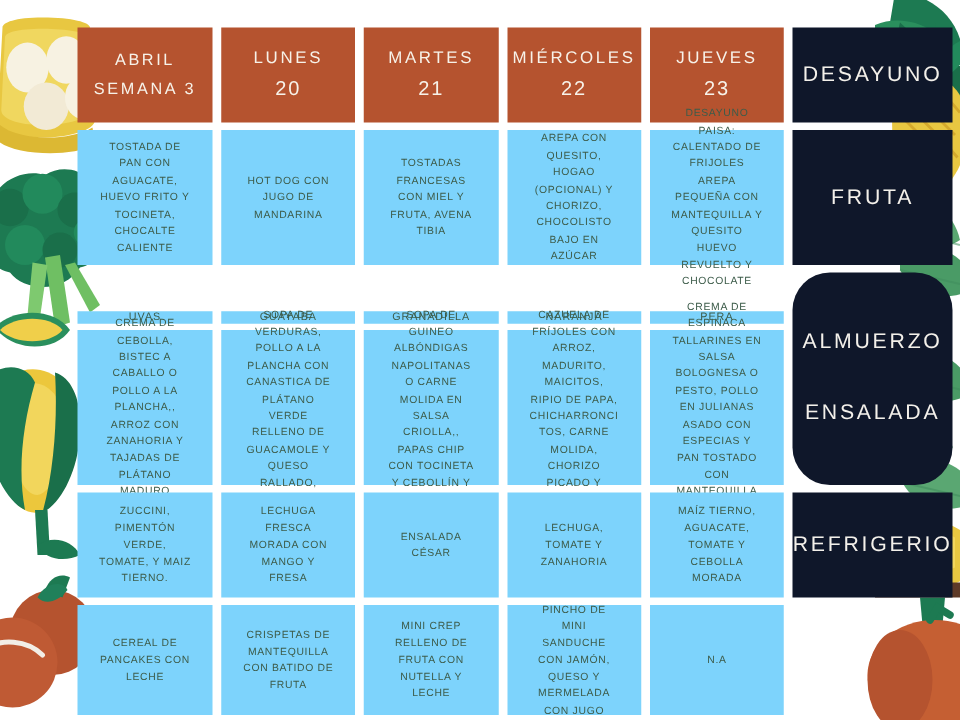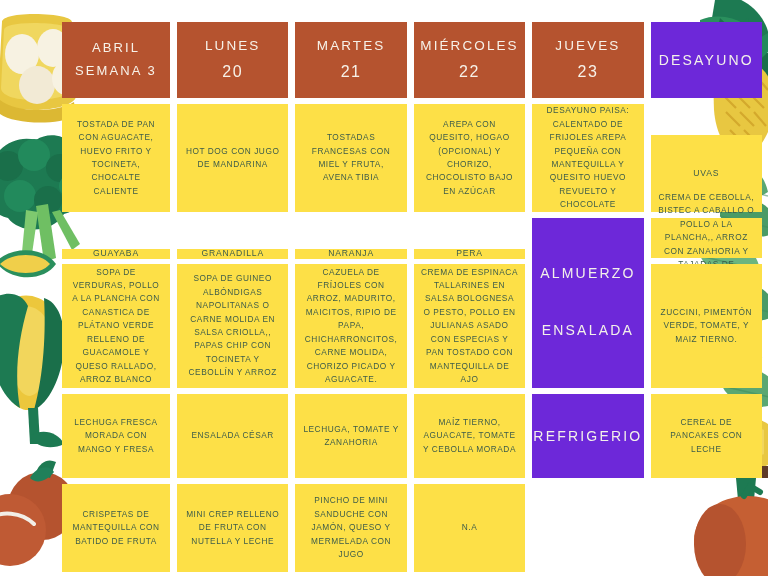--- a/index.html
+++ b/index.html
@@ -49,46 +49,47 @@
     letter-spacing: 2.1px;
     font-size: 13.5px;
     line-height: 1.75;
     text-transform: uppercase;
     text-align: center;
   }
   .hdr .dnum { font-size: 16px; letter-spacing: 1.5px; }
   .hdr.corner { font-size: 13px; }
 
   .sidelbl {
-    background: #6d28d9;
+    background: #0f172a;
     color: #f3f0ea;
     display: flex;
     align-items: center;
     justify-content: center;
     letter-spacing: 2.2px;
-    font-size: 14px;
+    font-size: 17px;
     text-transform: uppercase;
     text-align: left;
   }
   .sidelbl.tall {
     grid-row: span 2;
     flex-direction: column;
     justify-content: space-around;
     padding: 26px 0 30px 0;
     box-sizing: border-box;
+    border-radius: 30px;
   }
 
   .cell {
-    background: #fde047;
+    background: #7dd3fc;
     color: #3d5c4a;
     display: flex;
     align-items: center;
     justify-content: center;
     text-align: center;
-    padding: 5px 7px;
+    padding: 5px 17px;
     box-sizing: border-box;
     font-size: 8.3px;
     line-height: 1.62;
     letter-spacing: 0.55px;
     text-transform: uppercase;
     word-break: break-word;
   }
   .cell.small { font-size: 8.6px; letter-spacing: 0.8px; margin-top: 31px; }
 </style>
 </head>
@@ -202,20 +203,21 @@
     <span class="dnum">23</span>
   </div>
 
   <div class="sidelbl">DESAYUNO</div>
   <div class="cell">TOSTADA DE PAN CON AGUACATE, HUEVO FRITO Y TOCINETA, CHOCALTE CALIENTE</div>
   <div class="cell">HOT DOG CON JUGO DE MANDARINA</div>
   <div class="cell">TOSTADAS FRANCESAS CON MIEL Y FRUTA, AVENA TIBIA</div>
   <div class="cell">AREPA CON QUESITO, HOGAO (OPCIONAL) Y CHORIZO, CHOCOLISTO BAJO EN AZÚCAR</div>
   <div class="cell">DESAYUNO PAISA: CALENTADO DE FRIJOLES AREPA PEQUEÑA CON MANTEQUILLA Y QUESITO HUEVO REVUELTO Y CHOCOLATE</div>
 
+  <div class="sidelbl">FRUTA</div>
   <div class="cell small">UVAS</div>
   <div class="cell small">GUAYABA</div>
   <div class="cell small">GRANADILLA</div>
   <div class="cell small">NARANJA</div>
   <div class="cell small">PERA</div>
 
   <div class="sidelbl tall">
     <span>ALMUERZO</span>
     <span>ENSALADA</span>
   </div>

